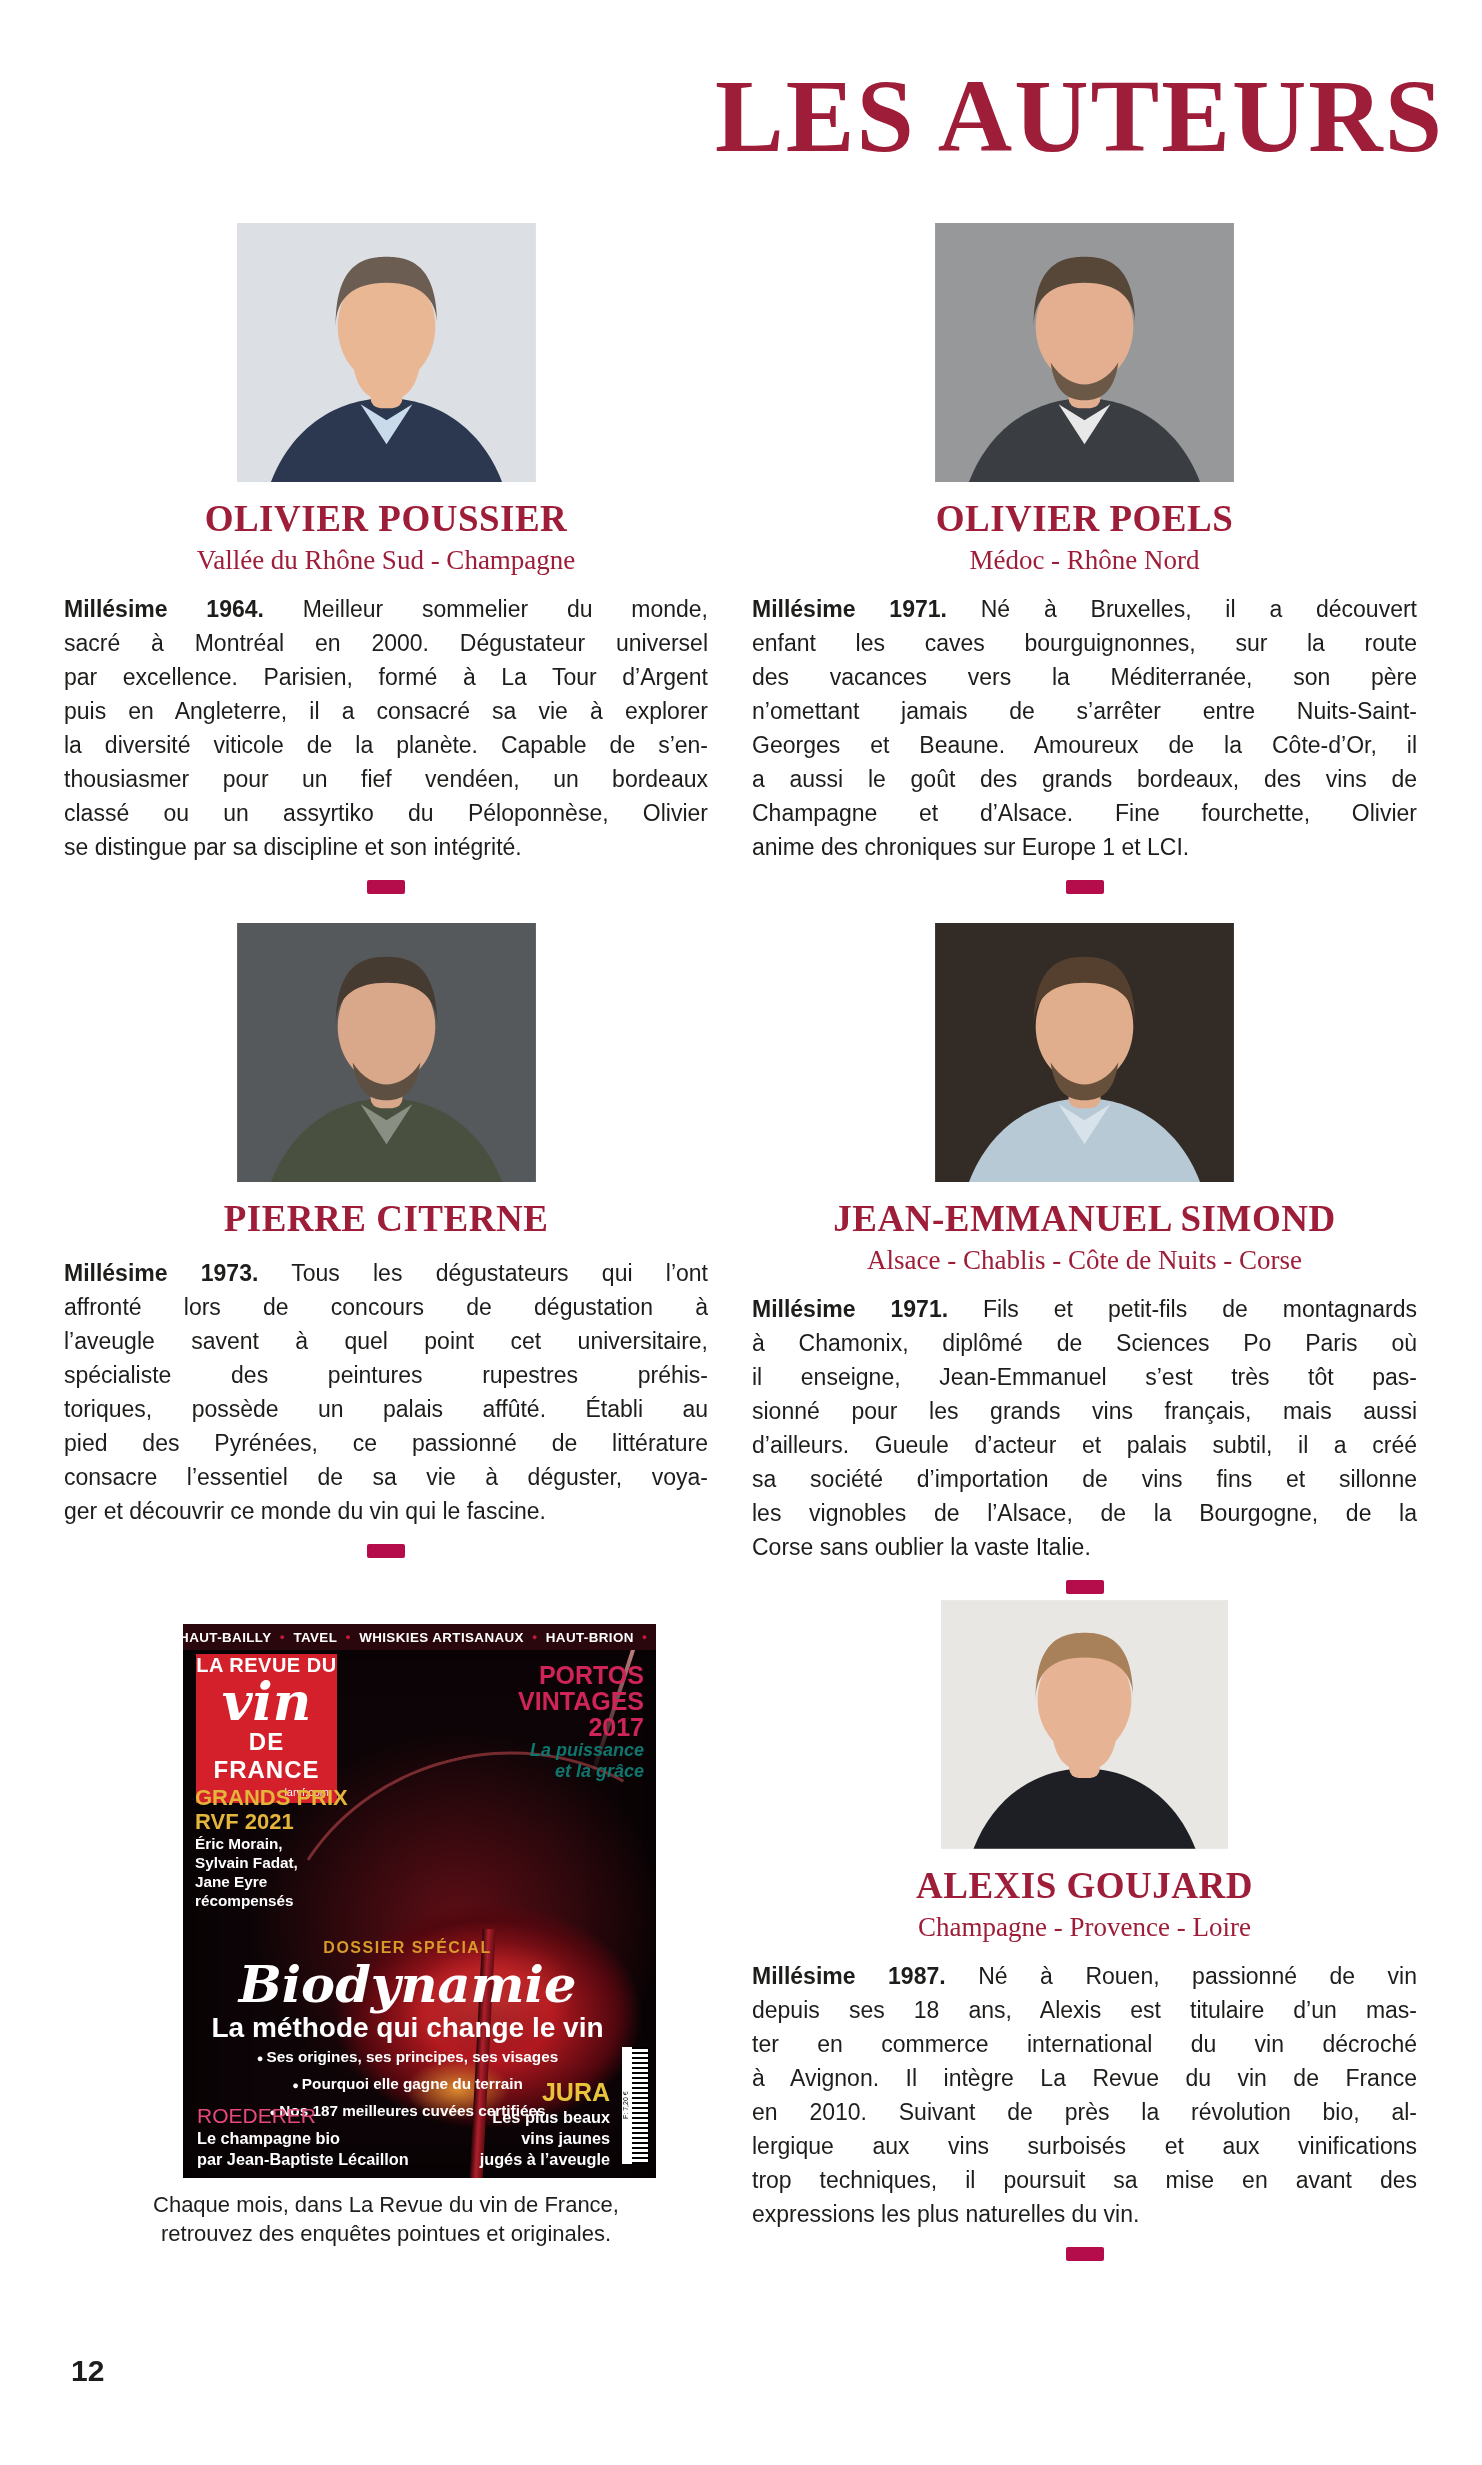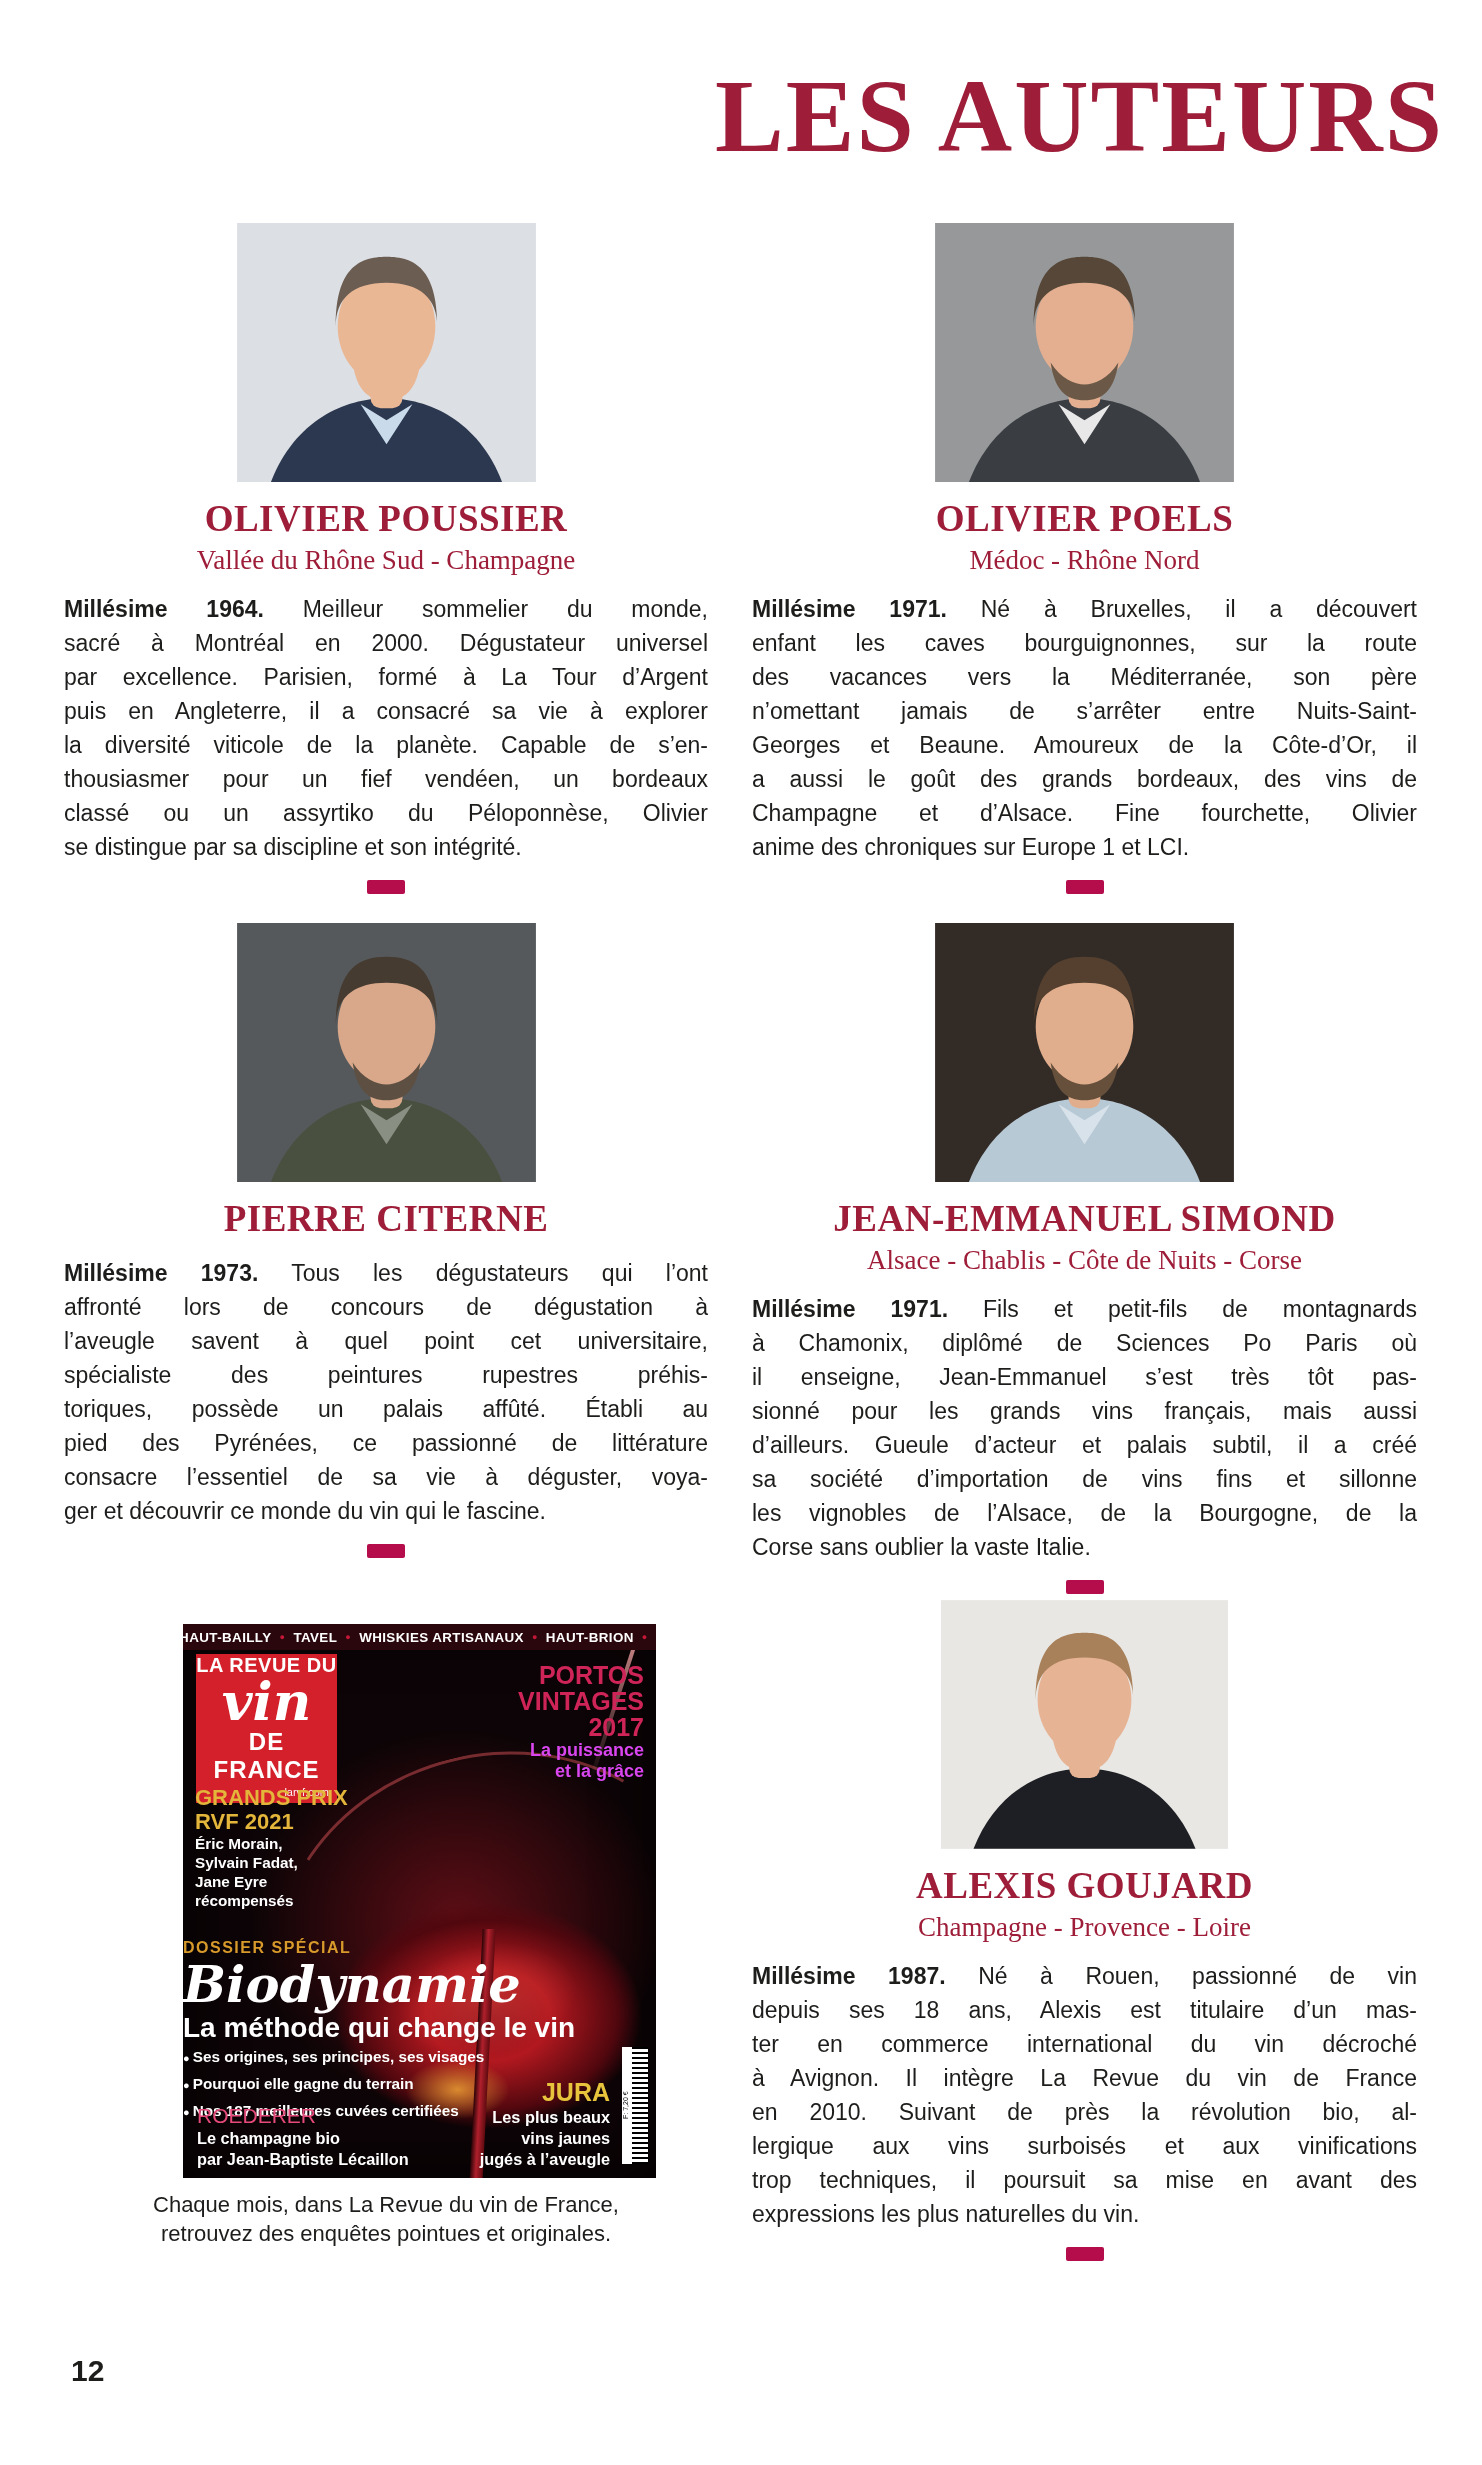--- a/index.html
+++ b/index.html
@@ -41,25 +41,25 @@
   .strip-item+.strip-item::before{content:"\25CF";color:#c41838;font-size:9px;margin:0 8px;vertical-align:2px;}
   .logo-box{position:absolute;left:13px;top:30px;width:141px;height:149px;background:#d4202a;
         color:#fff;text-align:center;box-sizing:border-box;}
   .logo-l1{font-size:20px;font-weight:bold;letter-spacing:0.5px;}
   .logo-l2{font-family:"DejaVu Serif",serif;font-style:italic;font-weight:bold;font-size:53px;
         line-height:57px;margin-top:-4px;}
   .logo-l3{font-size:24px;font-weight:bold;letter-spacing:1px;margin-top:-2px;}
   .logo-site{font-size:11px;text-align:right;padding-right:8px;margin-top:2px;opacity:.95;}
   .portos{position:absolute;right:12px;top:38px;text-align:right;}
   .portos-line{font-size:25px;line-height:26px;font-weight:bold;color:#cf2458;}
-  .portos-sub-line{font-size:18px;line-height:21px;font-weight:bold;color:#d946ef;}
+  .portos-sub-line{font-size:18px;line-height:21px;font-weight:bold;color:#0f766e;font-style:italic;}
   .gp{position:absolute;left:12px;top:162px;width:178px;text-align:left;}
   .gp-title-line{font-size:22px;line-height:24px;font-weight:bold;color:#e3b53a;}
   .gp-name-line{font-size:15.3px;line-height:19px;font-weight:bold;color:#ffffff;}
-  .dossier{position:absolute;left:0;top:315px;width:100%;padding-right:24px;box-sizing:border-box;}
+  .dossier{position:absolute;left:0;top:315px;width:100%;text-align:center;padding-right:24px;box-sizing:border-box;}
   .dossier-kicker{font-size:16px;font-weight:bold;letter-spacing:1.5px;color:#d89a2a;}
   .dossier-title{font-family:"DejaVu Serif",serif;font-style:italic;font-weight:bold;
         font-size:51px;line-height:51px;color:#ffffff;margin-top:2px;}
   .dossier-sub{font-size:28px;font-weight:bold;color:#ffffff;margin-top:2px;}
   .bullet-line{font-size:15.3px;line-height:26px;font-weight:bold;color:#ffffff;}
   .bullet-line::before{content:"\25CF  ";font-size:11px;}
   .roe{position:absolute;left:14px;bottom:8px;text-align:left;}
   .roe-title{font-size:21px;font-weight:normal;color:#e54a7b;}
   .roe-line{font-size:16.3px;line-height:21px;font-weight:bold;color:#ffffff;}
   .jura{position:absolute;right:46px;bottom:8px;text-align:right;}

